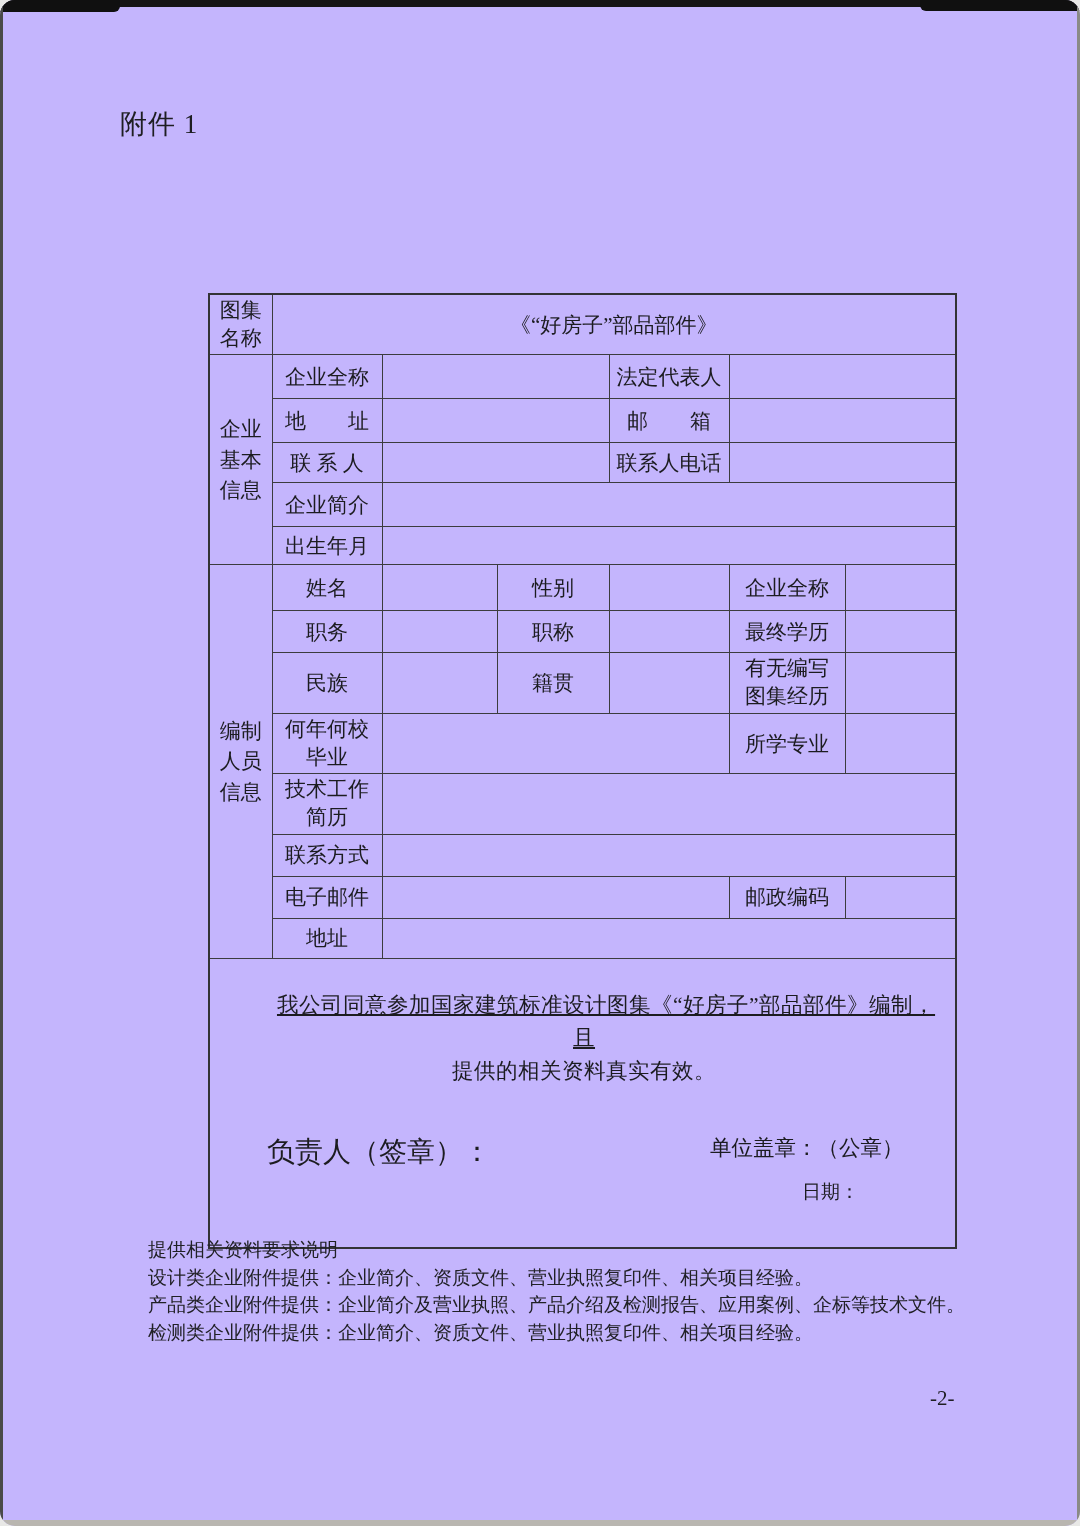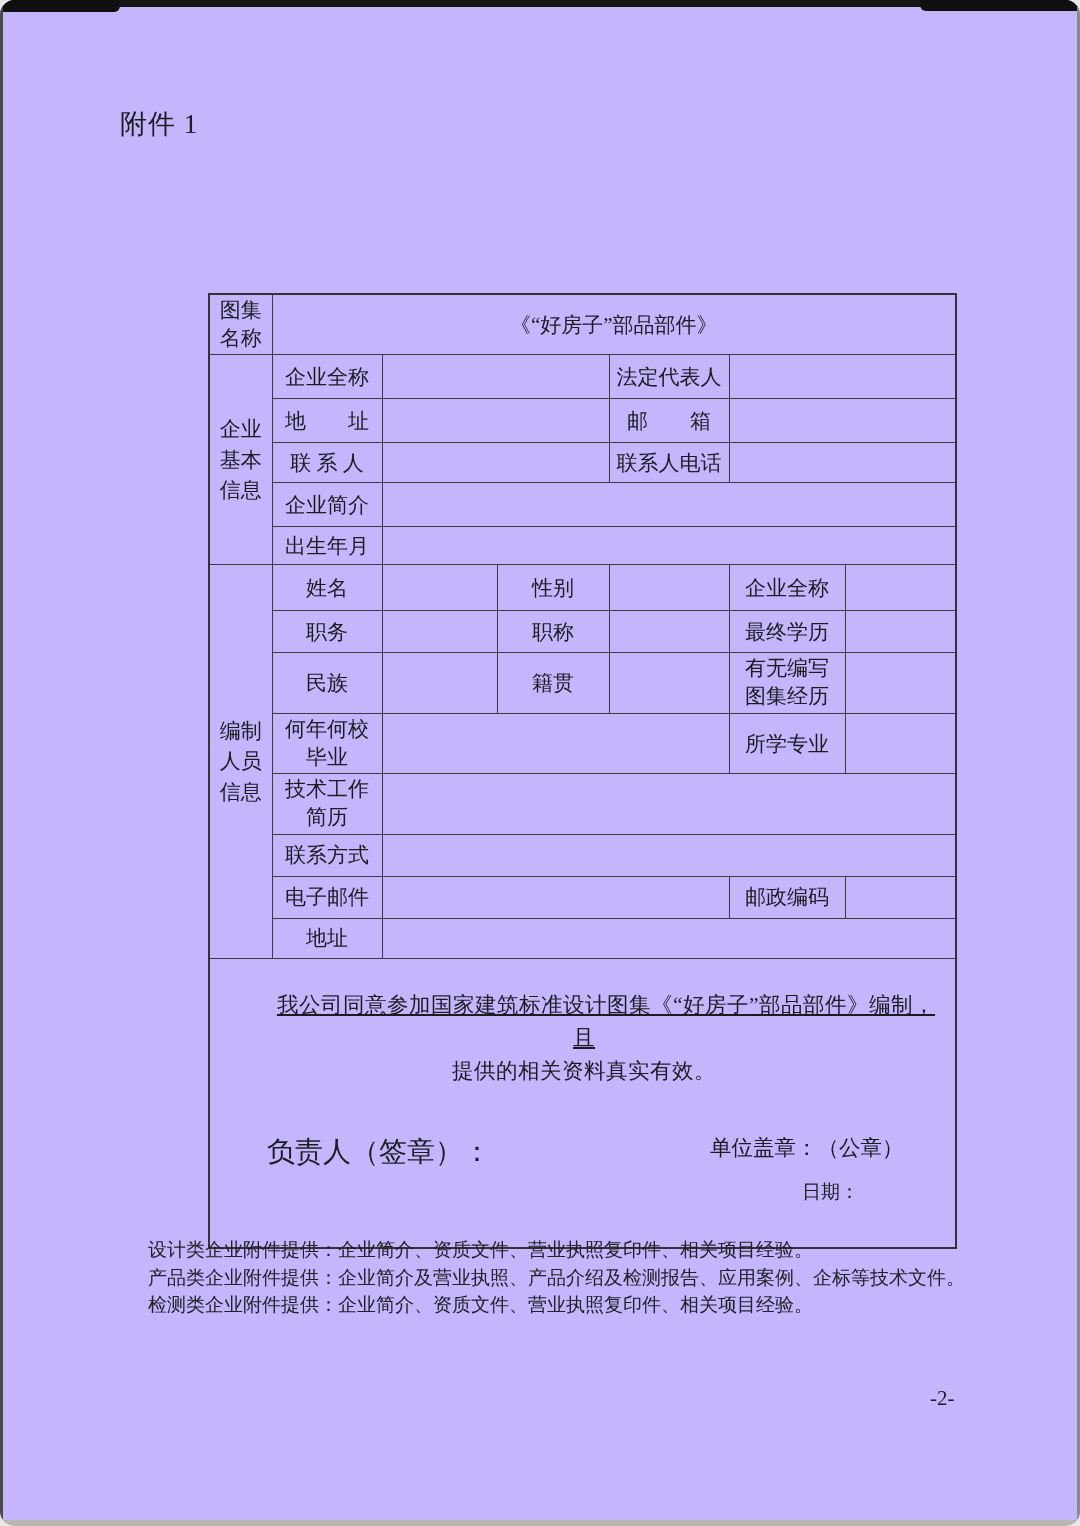--- a/index.html
+++ b/index.html
@@ -209,20 +209,21 @@
           <div class="decl-sign">负责人（签章）：</div>
           <div class="decl-seal">单位盖章：（公章）</div>
           <div class="decl-date">日期：</div>
         </div>
       </td>
     </tr>
   </tbody>
     </table>
 
   <div class="notes">
+    <div>提供相关资料要求说明</div>
     <div>设计类企业附件提供：企业简介、资质文件、营业执照复印件、相关项目经验。</div>
     <div>产品类企业附件提供：企业简介及营业执照、产品介绍及检测报告、应用案例、企标等技术文件。</div>
     <div>检测类企业附件提供：企业简介、资质文件、营业执照复印件、相关项目经验。</div>
   </div>
 
   <div class="page-number">-2-</div>
 
 </div>
 
 </body></html>

